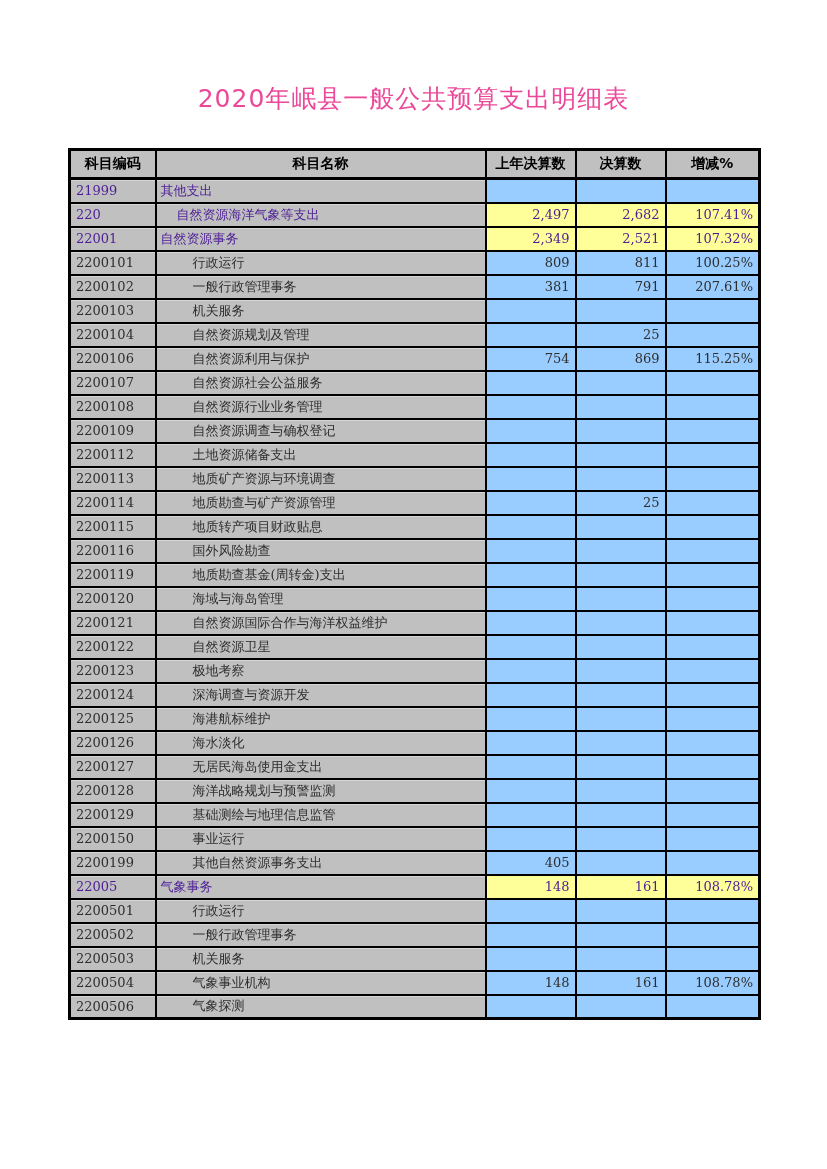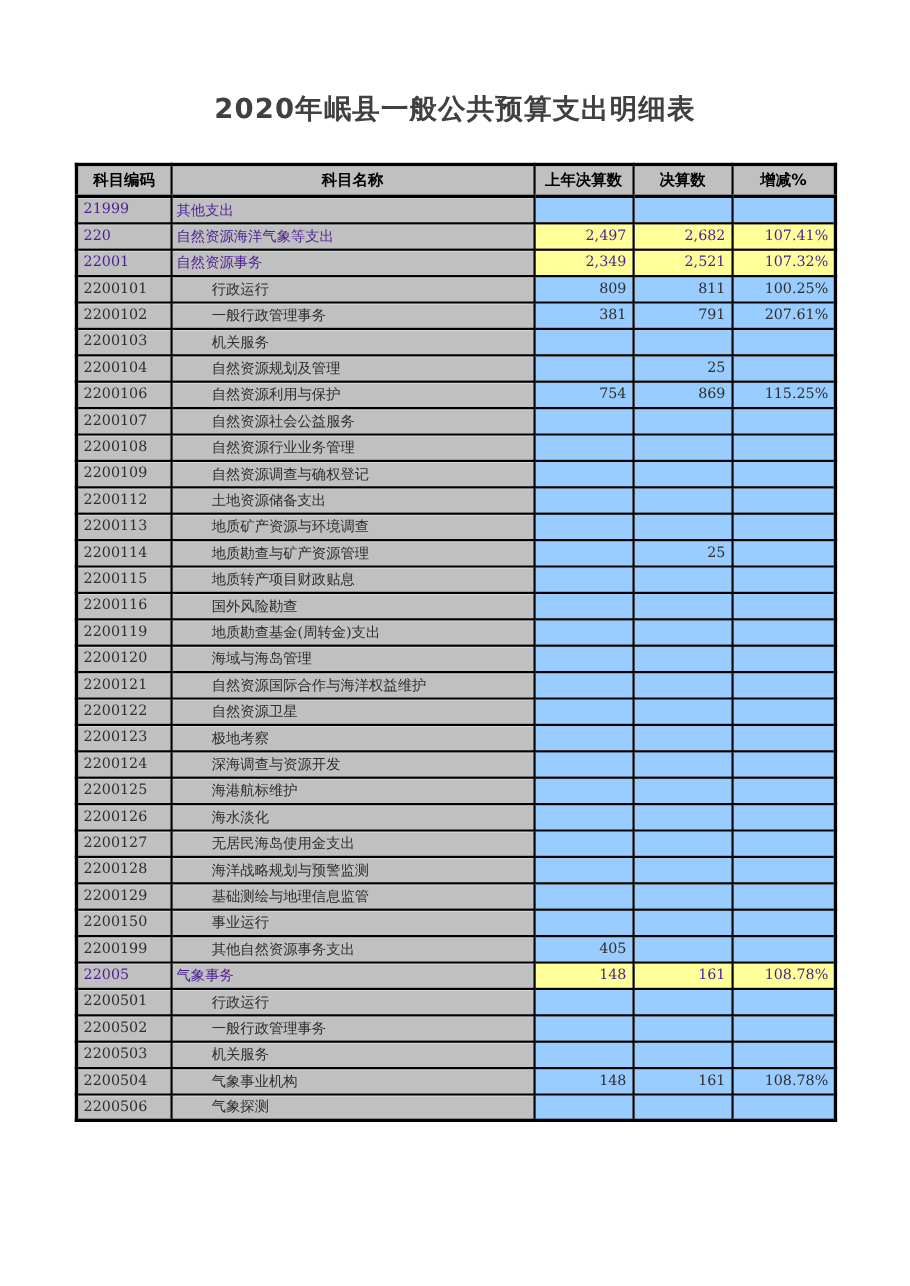--- a/index.html
+++ b/index.html
@@ -16,23 +16,23 @@
     overflow: hidden;
   }
   .doc-title {
     position: absolute;
     top: 82px;
     left: 0;
     right: 0;
     text-align: center;
     font-family: "DejaVu Sans", "Liberation Sans", sans-serif;
     font-size: 25px;
-    font-weight: bold;
+    font-weight: normal;
     letter-spacing: 1px;
-    color: #404040;
+    color: #ec4899;
     margin: 0;
   }
   .unit-label {
     position: absolute;
     top: 120px;
     right: 69px;
     font-size: 15px;
     color: #111;
     margin-top: 28px;
   }
@@ -79,21 +79,21 @@
     text-align: right;
     padding-right: 5px;
   }
   .budget-table tr.hl td.num {
     background: var(--highlight-bg, #ffff99);
   }
   .budget-table tr.bold td {
     font-weight: normal;
     color: #4c1d95;
   }
-  .budget-table td.ind0 { padding-left: 4px; }
+  .budget-table td.ind0 { padding-left: 20px; }
   .budget-table td.ind1 { padding-left: 4px; }
   .budget-table td.ind2 { padding-left: 36px; }
 </style>
 </head>
 <body>
 
 <h1 class="doc-title">2020年岷县一般公共预算支出明细表</h1>
 
 <div class="unit-label">单位：万元</div>
 

